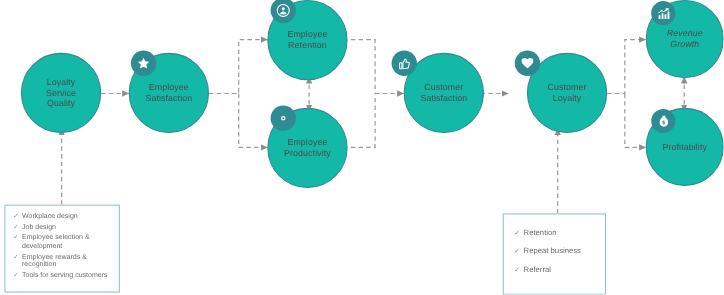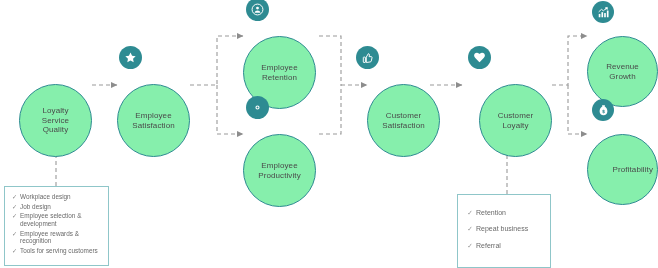--- a/index.html
+++ b/index.html
@@ -18,27 +18,26 @@
     position:absolute;
     left:0; top:0;
     width:658px; height:268px;
     overflow:visible;
   }
   
   .node{
     position:absolute;
     border-radius:50%;
     border:1.6px solid #2e8b92;
-    background:#86efac;
+    background:#14b8a6;
     box-sizing:border-box;
     display:flex;
     align-items:center;
     justify-content:center;
     z-index:3;
-    margin-top:36px;
   }
   .node-label{
     color:#4a4a4a;
     text-align:center;
     line-height:1.22;
     letter-spacing:0.1px;
     pointer-events:none;
     padding:0 4px;
   }
   .badge{
@@ -168,35 +167,35 @@
     <div class="node-label" style="font-size:8px; white-space:pre-line;">Customer
 Loyalty</div>
   </div>
   <div class="badge" style="left:468px; top:46px; width:23px; height:23px;">
     <svg width="13" height="13" viewBox="0 0 24 24" aria-hidden="true">
       <path fill="#ffffff" d="M12 20.6l-1.5-1.35C5.2 14.5 2 11.6 2 8.05 2 5.15 4.25 3 7.1 3c1.6 0 3.15.75 4.15 1.95h1.5C13.75 3.75 15.3 3 16.9 3 19.75 3 22 5.15 22 8.05c0 3.55-3.2 6.45-8.5 11.2z"></path>
     </svg>
   </div>
 
   <div class="node" style="left:587px; top:0px; width:71px; height:71px;">
-    <div class="node-label" style="font-size:8px; white-space:pre-line;">Revenue
+    <div class="node-label" style="font-size:8px; white-space:pre-line;font-style:italic;">Revenue
 Growth</div>
   </div>
   <div class="badge" style="left:592px; top:1px; width:22px; height:22px;">
     <svg width="13" height="13" viewBox="0 0 24 24" aria-hidden="true">
       <rect x="3.2" y="14.6" width="3.1" height="6.2" fill="#ffffff"></rect>
       <rect x="8.2" y="11.4" width="3.1" height="9.4" fill="#ffffff"></rect>
       <rect x="13.2" y="13.0" width="3.1" height="7.8" fill="#ffffff"></rect>
       <rect x="18.2" y="8.4" width="3.1" height="12.4" fill="#ffffff"></rect>
       <path fill="none" stroke="#ffffff" stroke-width="1.7" stroke-linecap="round" stroke-linejoin="round" d="M3.6 10.4l4.6-4.2 3.6 2.6 6.4-5.4"></path>
       <path fill="#ffffff" d="M14.6 2.4h5.2v5.0l-1.8-1.8-1.6 1.2-1.7-1.3 1.6-1.3z"></path>
     </svg>
   </div>
 
-  <div class="node" style="left:587px; top:98px; width:71px; height:71px;justify-content:flex-end;">
+  <div class="node" style="left:587px; top:98px; width:71px; height:71px;">
     <div class="node-label" style="font-size:8px; white-space:pre-line;">Profitability</div>
   </div>
   <div class="badge" style="left:592px; top:99px; width:22px; height:22px;">
     <svg width="13" height="13" viewBox="0 0 24 24" aria-hidden="true">
       <path fill="#ffffff" d="M9.1 2.2h5.8l-.9 2.1c2.9 1.9 5.2 5.3 5.2 8.9 0 4.6-3.1 7.4-7.2 7.4S4.8 17.8 4.8 13.2c0-3.6 2.3-7 5.2-8.9z"></path>
       <text x="12" y="16.2" text-anchor="middle" font-size="8.4" font-family="DejaVu Sans, sans-serif" font-weight="bold" fill="#2e8b92">$</text>
     </svg>
   </div>
 
   <div class="checkbox-card" style="left:4px; top:186px; width:105px; height:80px; padding:6px 5px 4px 4px;">

